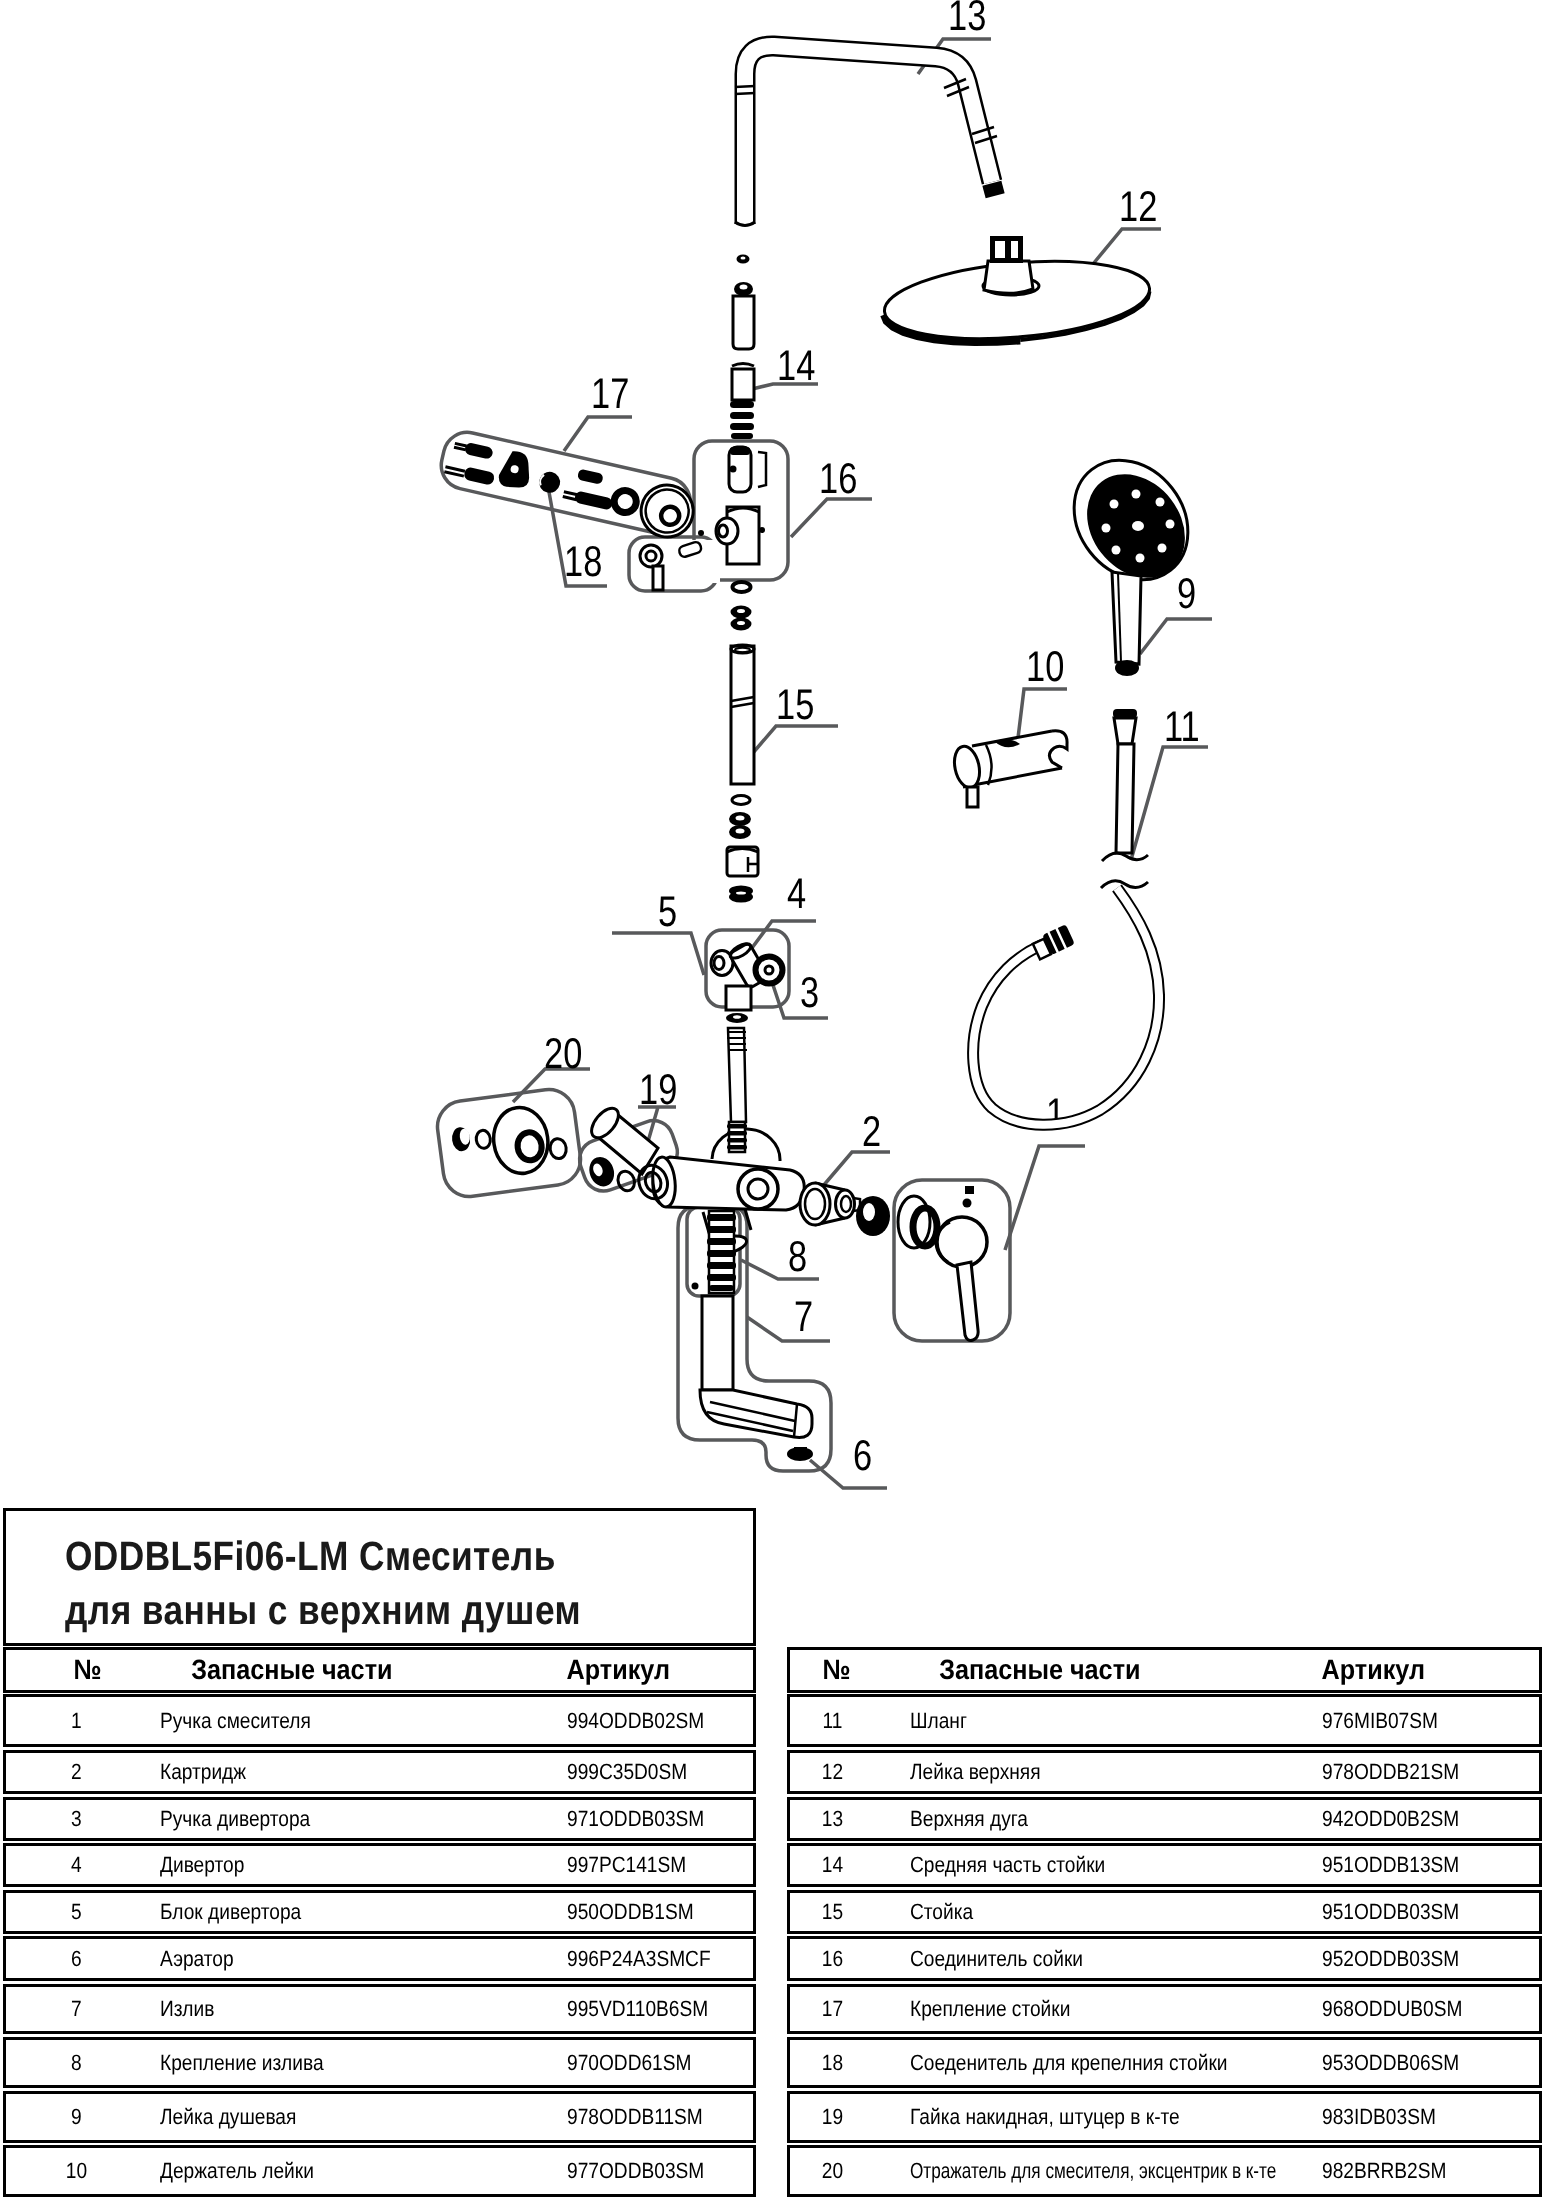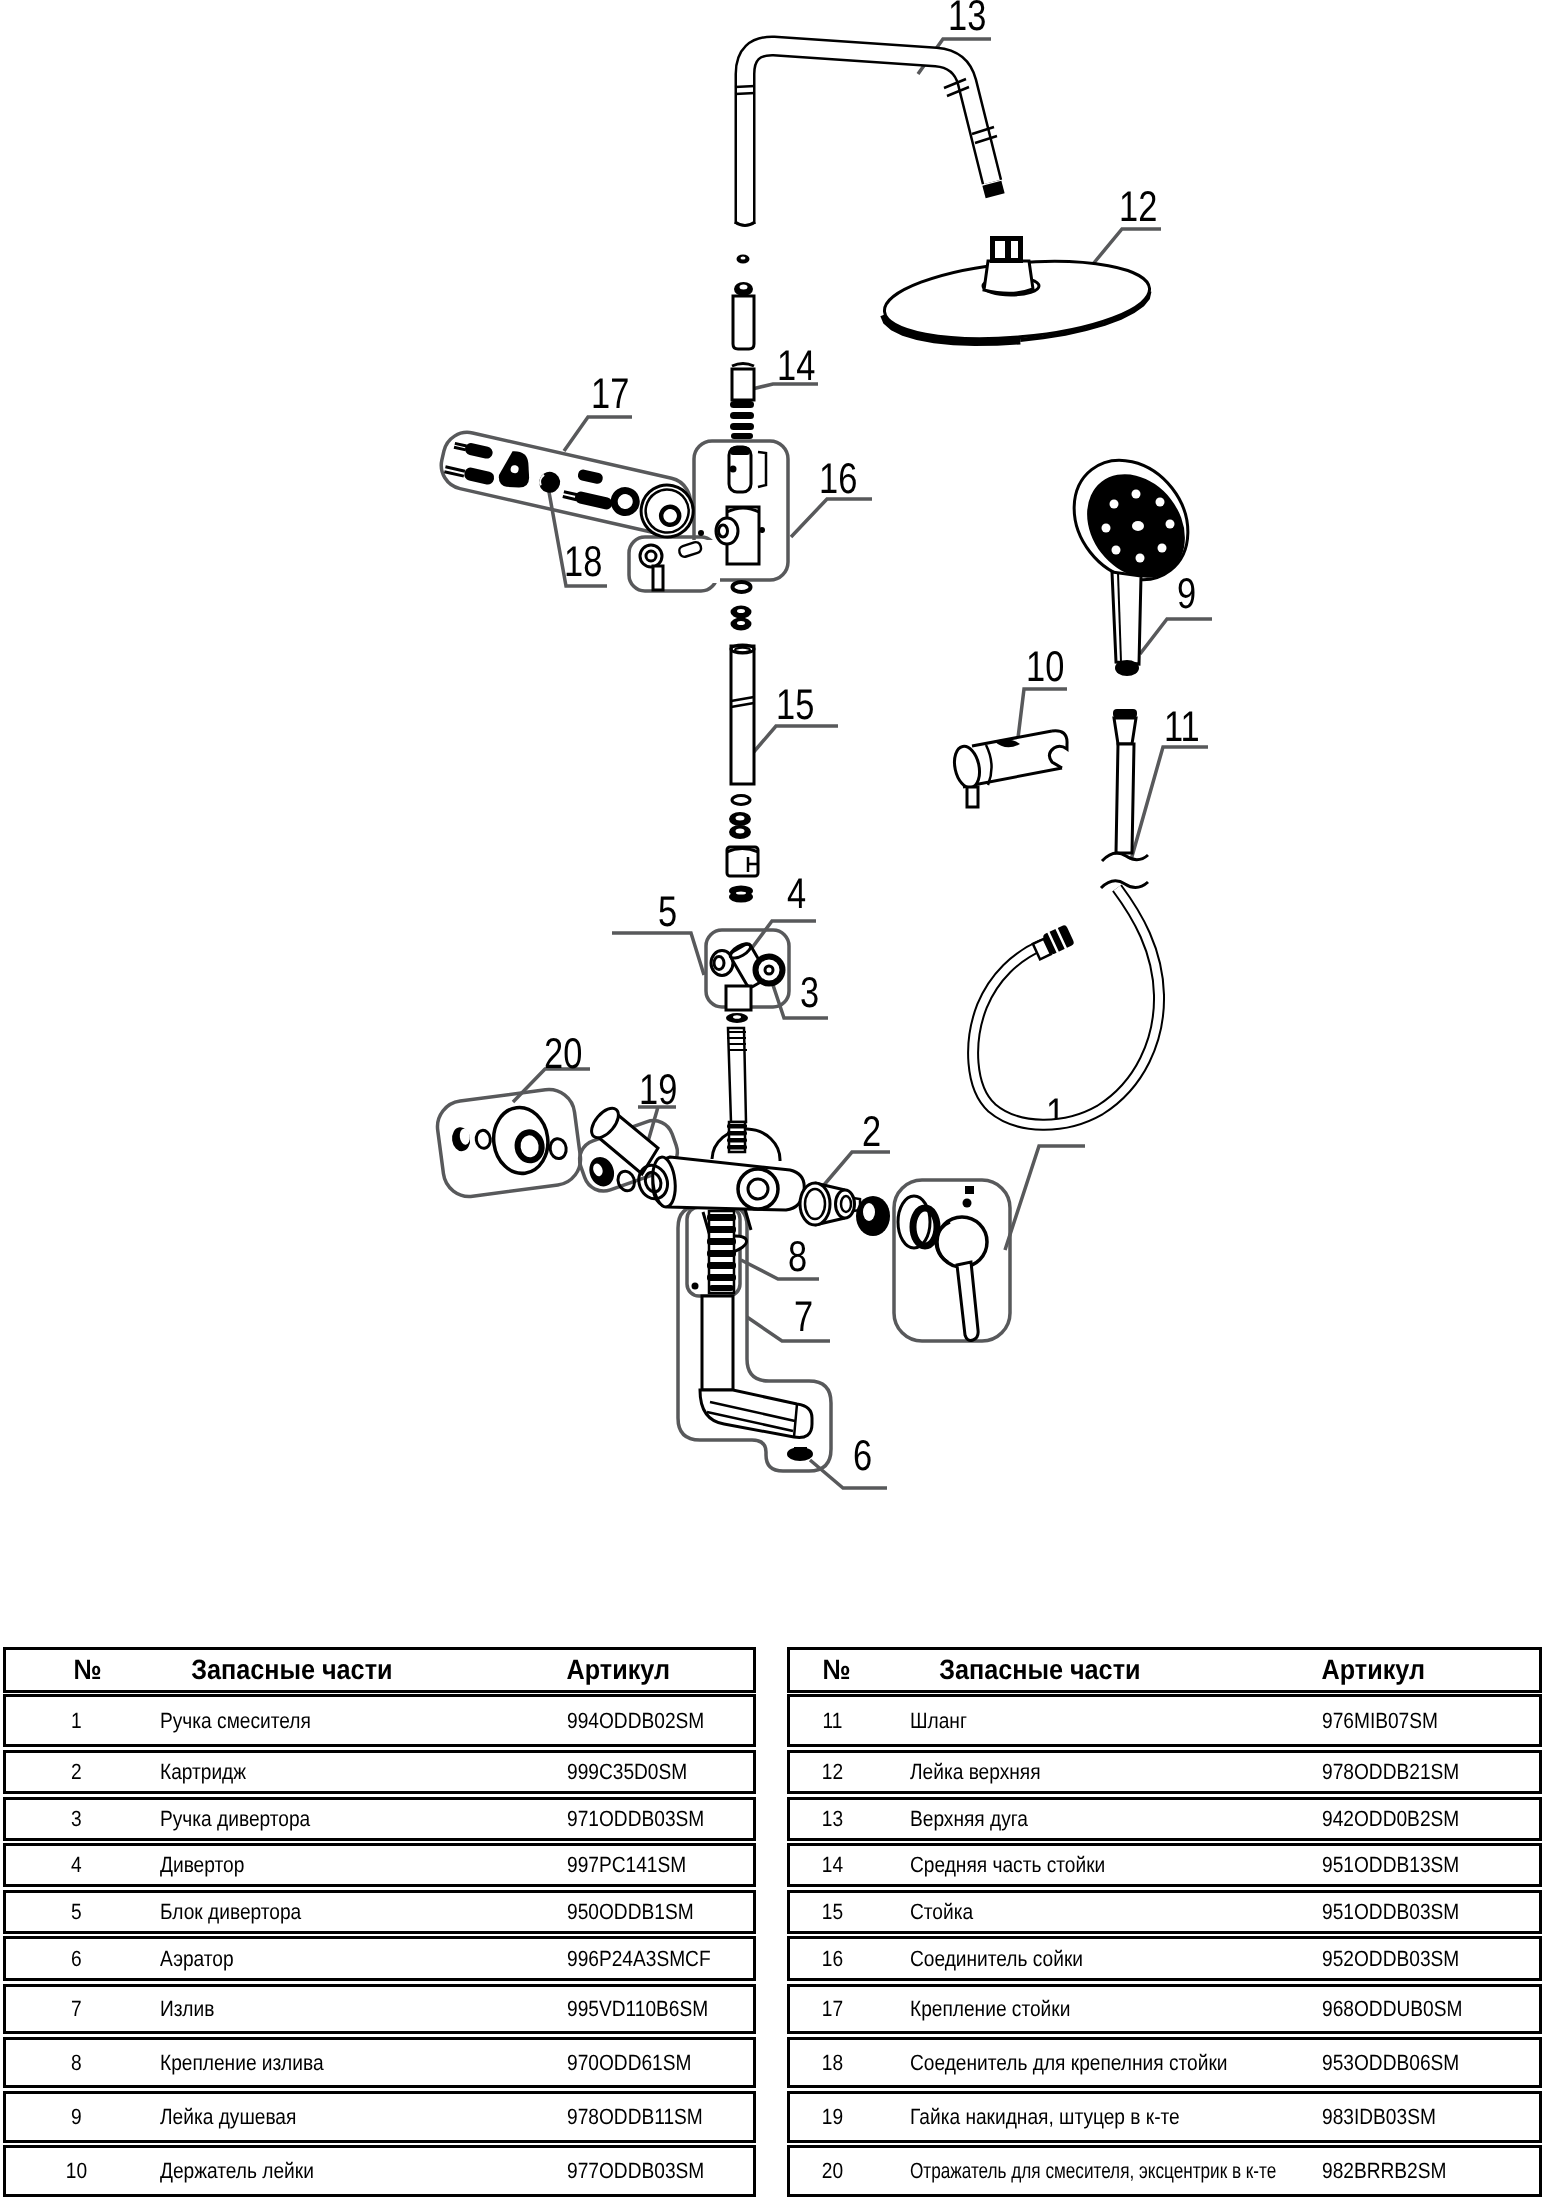--- a/index.html
+++ b/index.html
@@ -285,20 +285,25 @@
     <circle cx="553" cy="458" r="10.5" fill="#000" stroke="none"></circle>
     <path d="M 546 452 A 9 9 0 0 0 545 463" stroke="#fff" stroke-width="2"></path>
     <ellipse cx="631" cy="460" rx="11" ry="11" stroke-width="7"></ellipse>
     <circle cx="674" cy="460" r="26" fill="#fff" stroke-width="3"></circle>
     <circle cx="674" cy="460" r="21.5" stroke-width="2.5"></circle>
     <circle cx="678" cy="464" r="9" stroke-width="4.5"></circle>
   </g>
 </g>
 </svg>
 
+<div class="box" style="left:3px;top:1508px;width:753px;height:138px;">
+  <div style="position:absolute;left:59px;top:18px;font-size:41px;font-weight:bold;color:#1a1a1a;line-height:54px;transform:scaleX(0.86);transform-origin:left top;letter-spacing:0.5px;">
+    ODDBL5Fi06-LM Смеситель<br>для ванны с верхним душем
+  </div>
+</div>
 
 <div class="row hdr" style="left:3px;top:1647px;width:753px;height:46px;">
   <span class="hc" style="left:83px;">№</span>
   <span class="hc" style="left:297px;">Запасные части</span>
   <span class="hc" style="left:618px;">Артикул</span>
 </div>
 <div class="row hdr" style="left:787px;top:1647px;width:755px;height:46px;">
   <span class="hc" style="left:48px;">№</span>
   <span class="hc" style="left:261px;">Запасные части</span>
   <span class="hc" style="left:589px;">Артикул</span>

